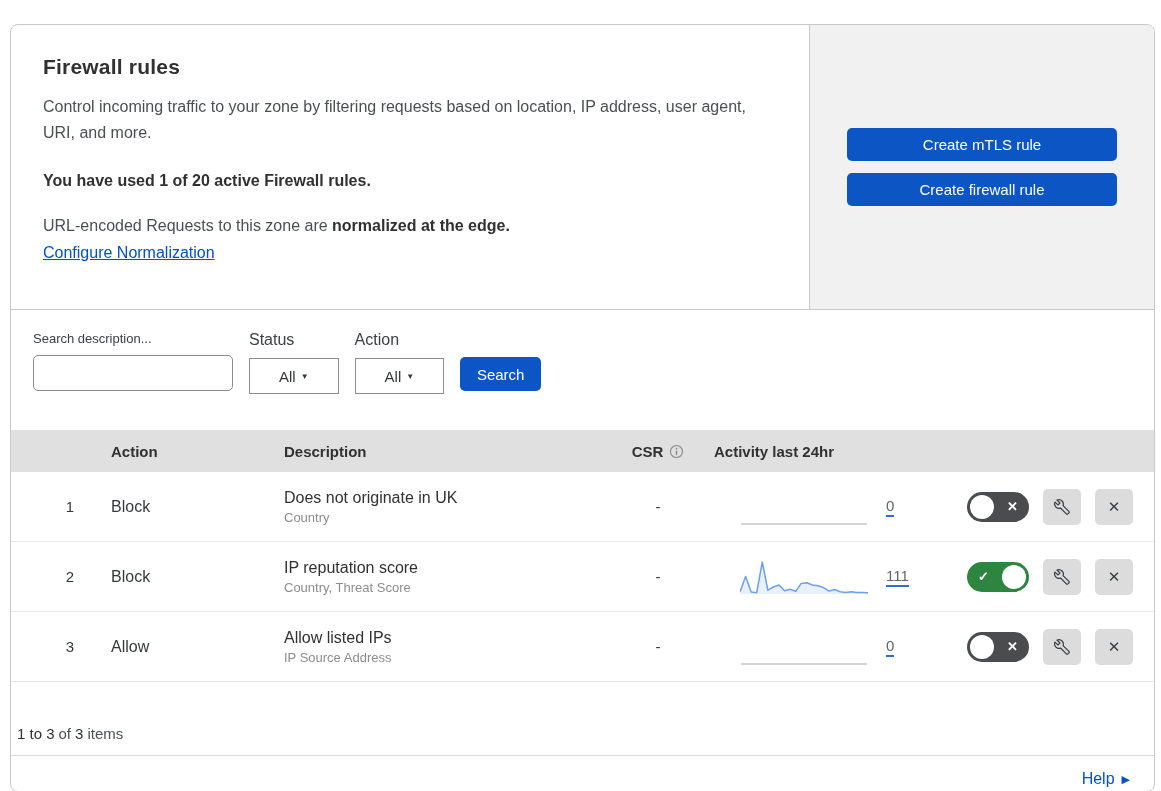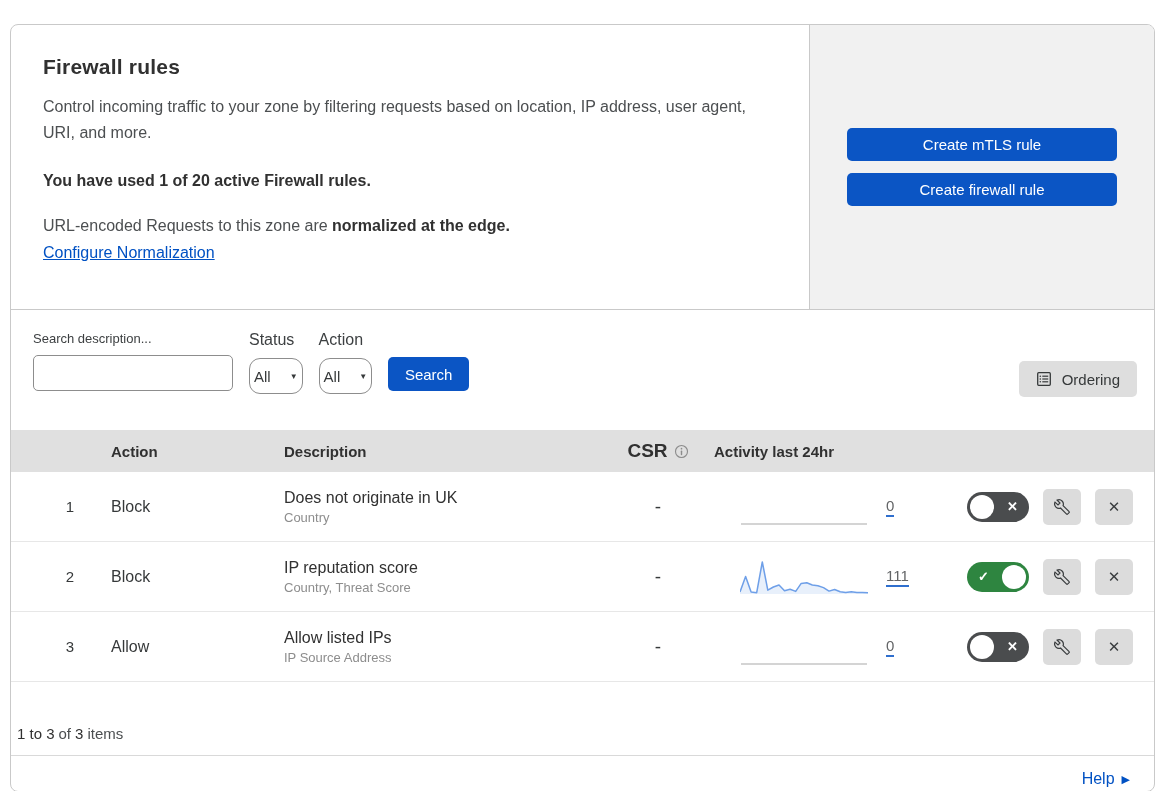--- a/index.html
+++ b/index.html
@@ -29,36 +29,36 @@
   .filter-section { position: relative; height: 120px; padding: 21px 22px 0 22px; }
   .filter-row { display: flex; align-items: flex-start; gap: 16px; }
   .field-label { display: block; font-size: 13px; color: #3d4042; margin-bottom: 9px; }
   .field-label.md { font-size: 16px; }
   .search-box {
     width: 200px; height: 36px; border: 1px solid #8d8d8d; border-radius: 5px;
     display: flex; align-items: center; padding: 0 8px; background: #fff;
   }
   .search-box input { border: none; outline: none; flex: 1; font-size: 14px; font-family: inherit; margin-left: 6px; background: transparent; }
   .select {
-    height: 36px; border: 1px solid #8d8d8d; border-radius: 11px; background: #fff;
-    display: flex; align-items: center; gap: 19px; padding: 0 4px; font-size: 15px; cursor: pointer;
+    height: 36px; border: 1px solid #8d8d8d; border-radius: 0; background: #fff;
+    display: flex; align-items: center; gap: 5px; padding: 0 29px; font-size: 15px; cursor: pointer;
   }
   .caret { font-size: 8px; color: #36393a; }
   .search-btn { width: 81px; height: 34px; margin-top: 26px; }
   .ordering-btn {
     position: absolute; right: 17px; top: 51px; height: 36px; padding: 0 17px;
     background: #dedede; border: none; border-radius: 5px; font-size: 15px; font-family: inherit;
     color: #36393a; display: flex; align-items: center; gap: 10px; cursor: pointer;
   }
   
   .grid-row { display: grid; grid-template-columns: 100px 173px 328px 92px 262px 1fr; align-items: center; }
   .thead { height: 42px; background: #e0e0e0; font-size: 15px; font-weight: 600; color: #313131; }
   .trow { height: 70px; border-bottom: 1px solid #e7e7e7; background: #fff; }
   .col-priority { text-align: center; padding-left: 18px; font-size: 15px; }
-  .col-csr { text-align: center; font-size: 19px; display: flex; align-items: center; justify-content: center; gap: 6px; }
+  .col-csr { text-align: center; font-size: 15px; display: flex; align-items: center; justify-content: center; gap: 6px; }
   .desc-title { font-size: 16px; color: #313131; margin-bottom: 3px; }
   .desc-sub { font-size: 13px; color: #8d8d8d; }
   .col-activity { display: flex; align-items: center; padding-left: 36px; }
   .sparkline { display: block; }
   a.count {
     margin-left: 18px; font-size: 15px; color: #636567; text-decoration: none;
     border-bottom: 2px solid #2f6fce; padding-bottom: 1px; cursor: pointer;
   }
   .col-controls { display: flex; align-items: center; justify-content: flex-end; gap: 14px; padding-right: 21px; }
   .icon-btn {
@@ -124,32 +124,20 @@
       </div>
       <div>
         <label class="field-label md">Action</label>
         <div class="select">
           <span>All</span>
           <span class="caret">▼</span>
         </div>
       </div>
       <button class="btn-primary search-btn">Search</button>
     </div>
-    <button class="ordering-btn">
-      <svg width="16" height="16" viewBox="0 0 16 16">
-        <rect x="1.7" y="1.7" width="12.6" height="12.6" rx="1" fill="none" stroke="#36393a" stroke-width="1.3"></rect>
-        <line x1="6.3" y1="5.2" x2="12.2" y2="5.2" stroke="#36393a" stroke-width="1.2"></line>
-        <line x1="6.3" y1="8" x2="12.2" y2="8" stroke="#36393a" stroke-width="1.2"></line>
-        <line x1="6.3" y1="10.8" x2="12.2" y2="10.8" stroke="#36393a" stroke-width="1.2"></line>
-        <circle cx="4.3" cy="5.2" r="0.8" fill="#36393a"></circle>
-        <circle cx="4.3" cy="8" r="0.8" fill="#36393a"></circle>
-        <circle cx="4.3" cy="10.8" r="0.8" fill="#36393a"></circle>
-      </svg>
-      <span>Ordering</span>
-    </button>
   </div>
 
   <div class="grid-row thead">
     <div class="col-priority"></div>
     <div>Action</div>
     <div>Description</div>
     <div class="col-csr">
       <span>CSR</span>
       <svg width="15" height="15" viewBox="0 0 16 16">
         <circle cx="8" cy="8" r="6.4" fill="none" stroke="#8c8c8c" stroke-width="1.2"></circle>

